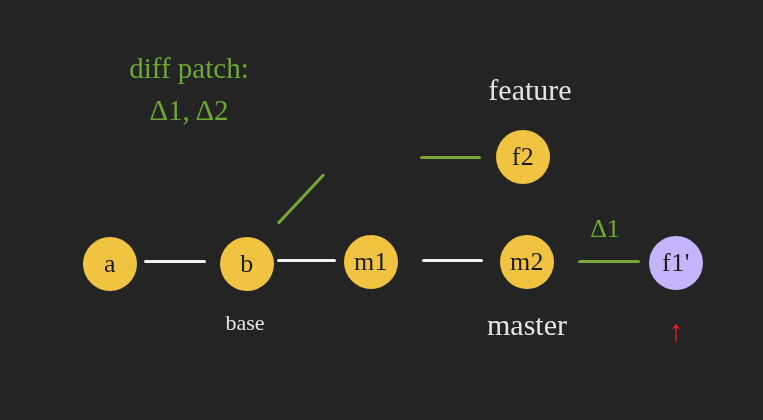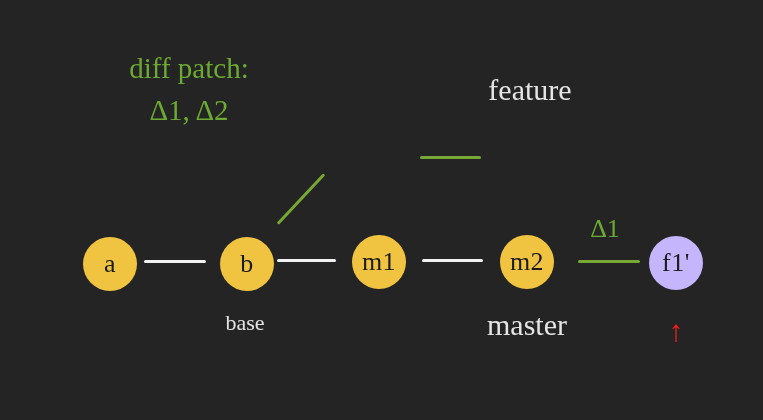--- a/index.html
+++ b/index.html
@@ -22,21 +22,21 @@
     display: flex;
     align-items: center;
     justify-content: center;
     font-size: 26px;
     letter-spacing: 0.5px;
     transform: translate(-50%, -50%);
   }
   .node.green { background: #c4b5fd; }
   .node-a   { left: 110px; top: 264px; }
   .node-b   { left: 247px; top: 264px; }
-  .node-m1  { left: 379px; top: 262px; }
+  .node-m1  { left: 371px; top: 262px; }
   .node-m2  { left: 527px; top: 262px; }
   .node-f1  { left: 370px; top: 157px; }
   .node-f2  { left: 523px; top: 157px; }
   .node-f1p { left: 676px; top: 263px; }
   
   .edge {
     position: absolute;
     height: 3px;
     border-radius: 2px;
     background: #f2f2f2;
@@ -100,17 +100,20 @@
   </div>
   <div class="node node-b">
     <span>b</span>
   </div>
   <div class="node node-m1">
     <span>m1</span>
   </div>
   <div class="node node-m2">
     <span>m2</span>
   </div>
+  <div class="node node-f2">
+    <span>f2</span>
+  </div>
   <div class="node green node-f1p">
     <span>f1'</span>
   </div>
 
 </div>
 
 </body></html>

